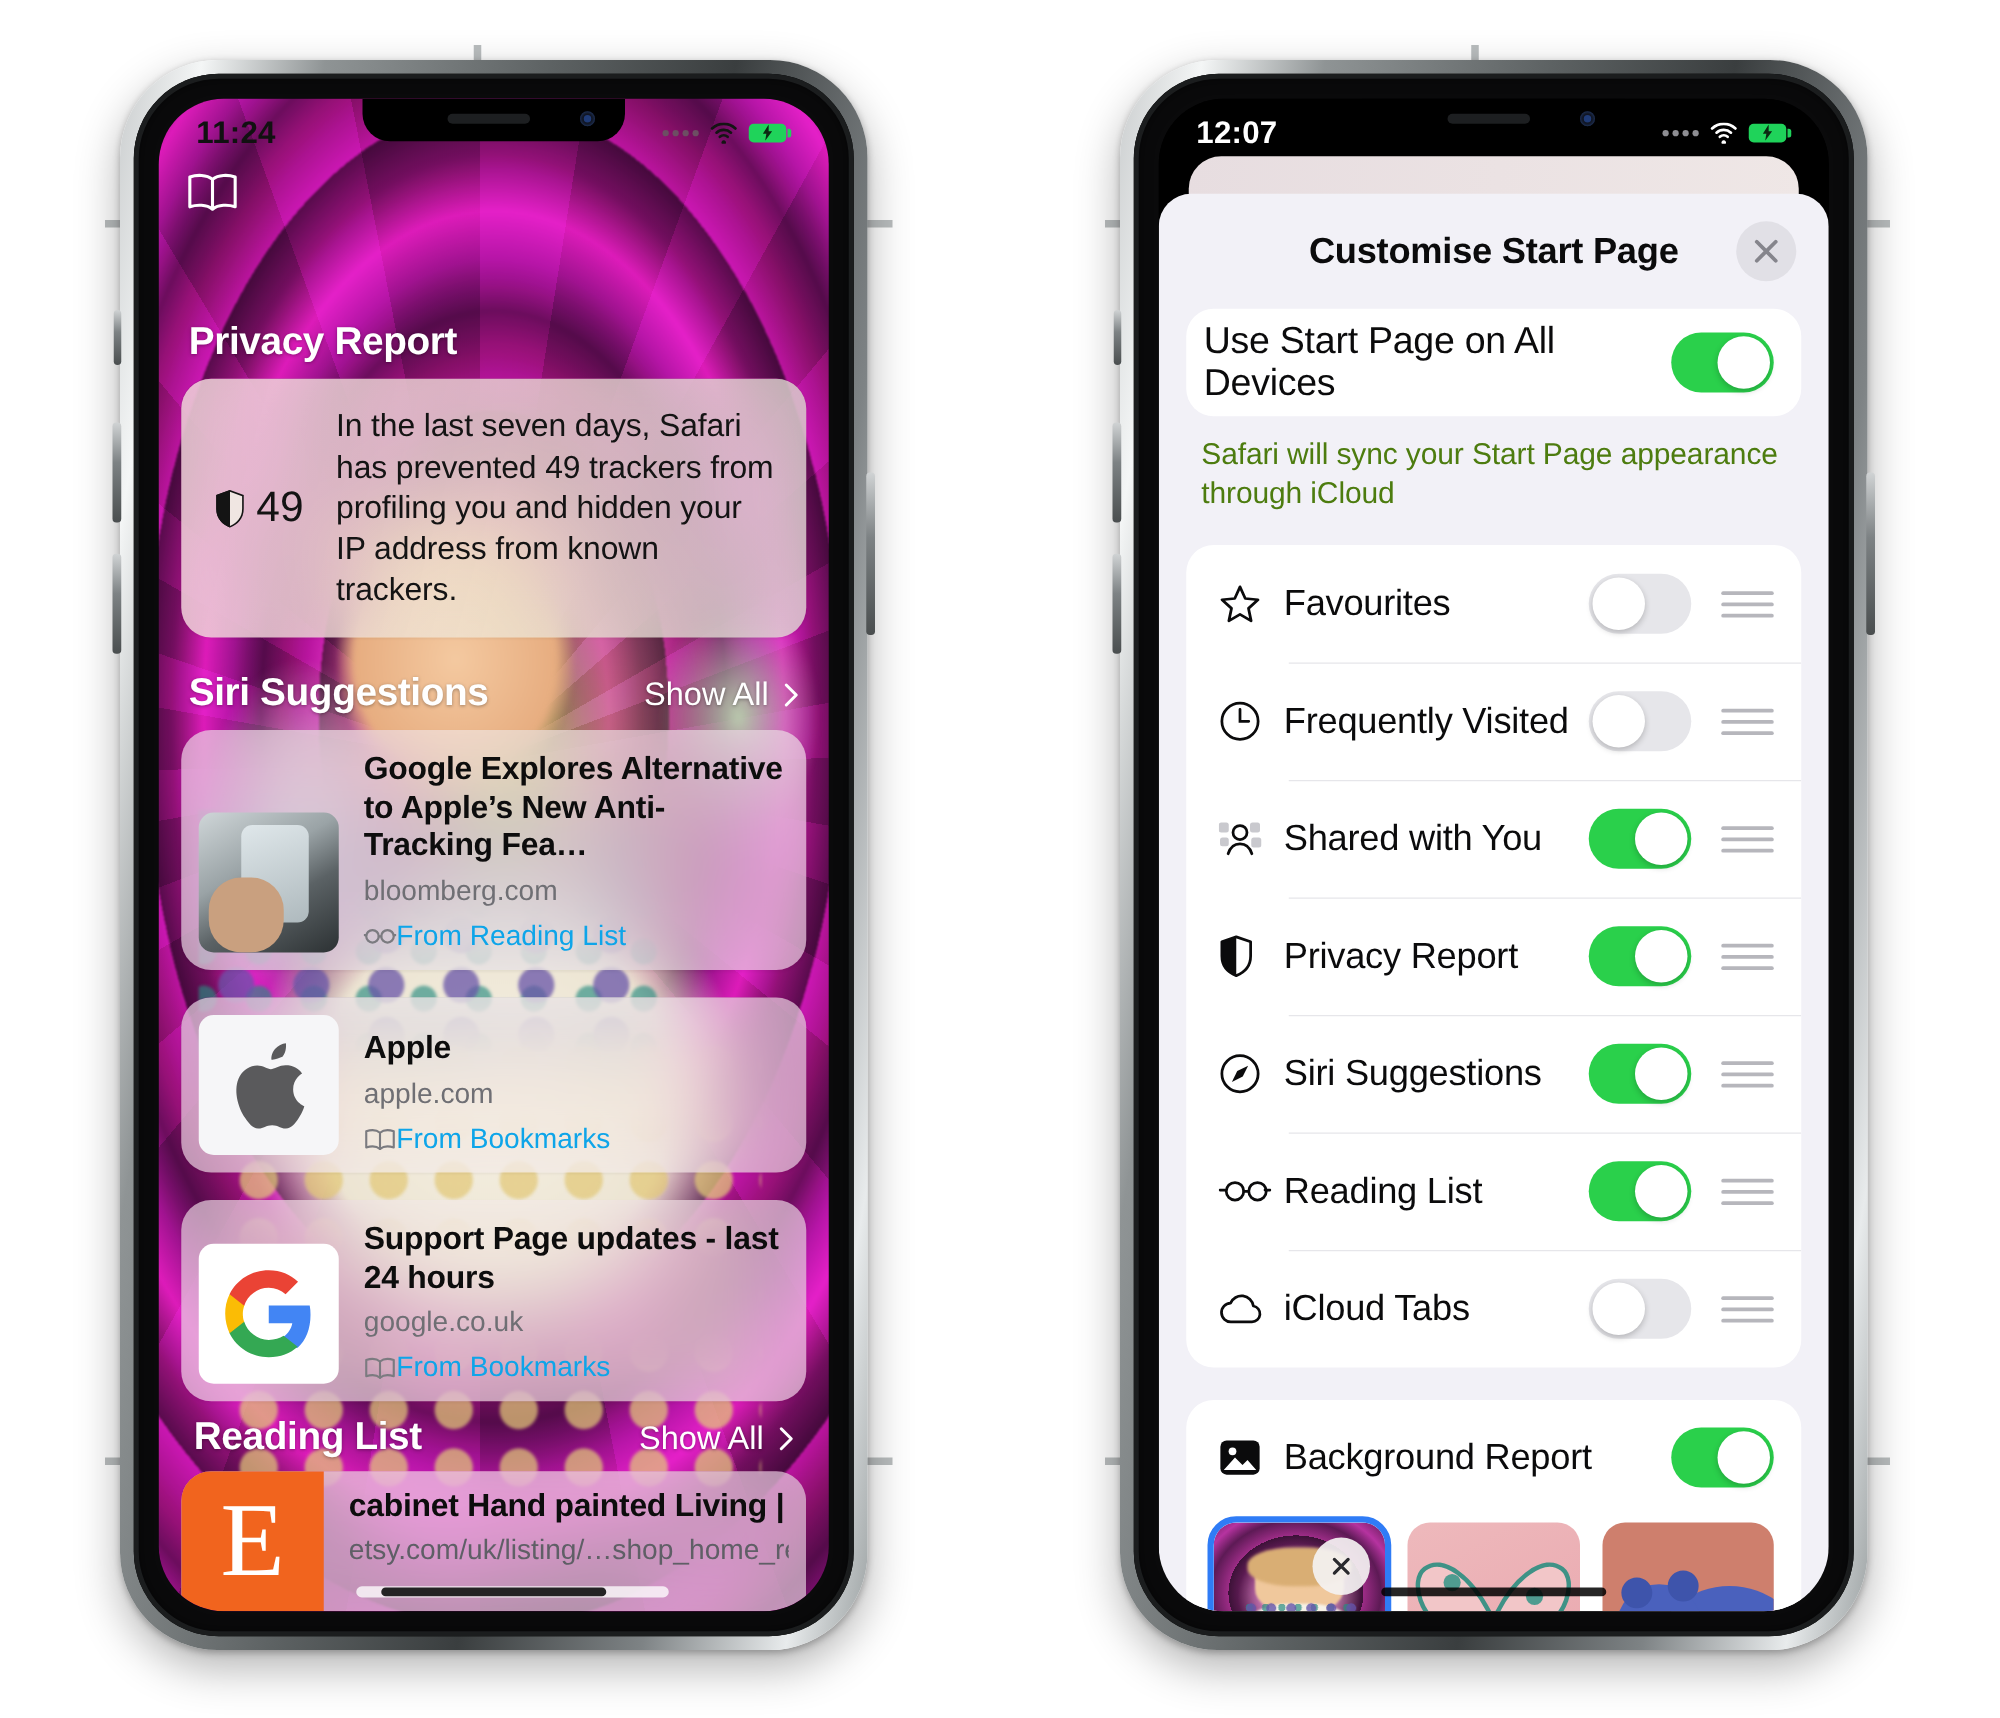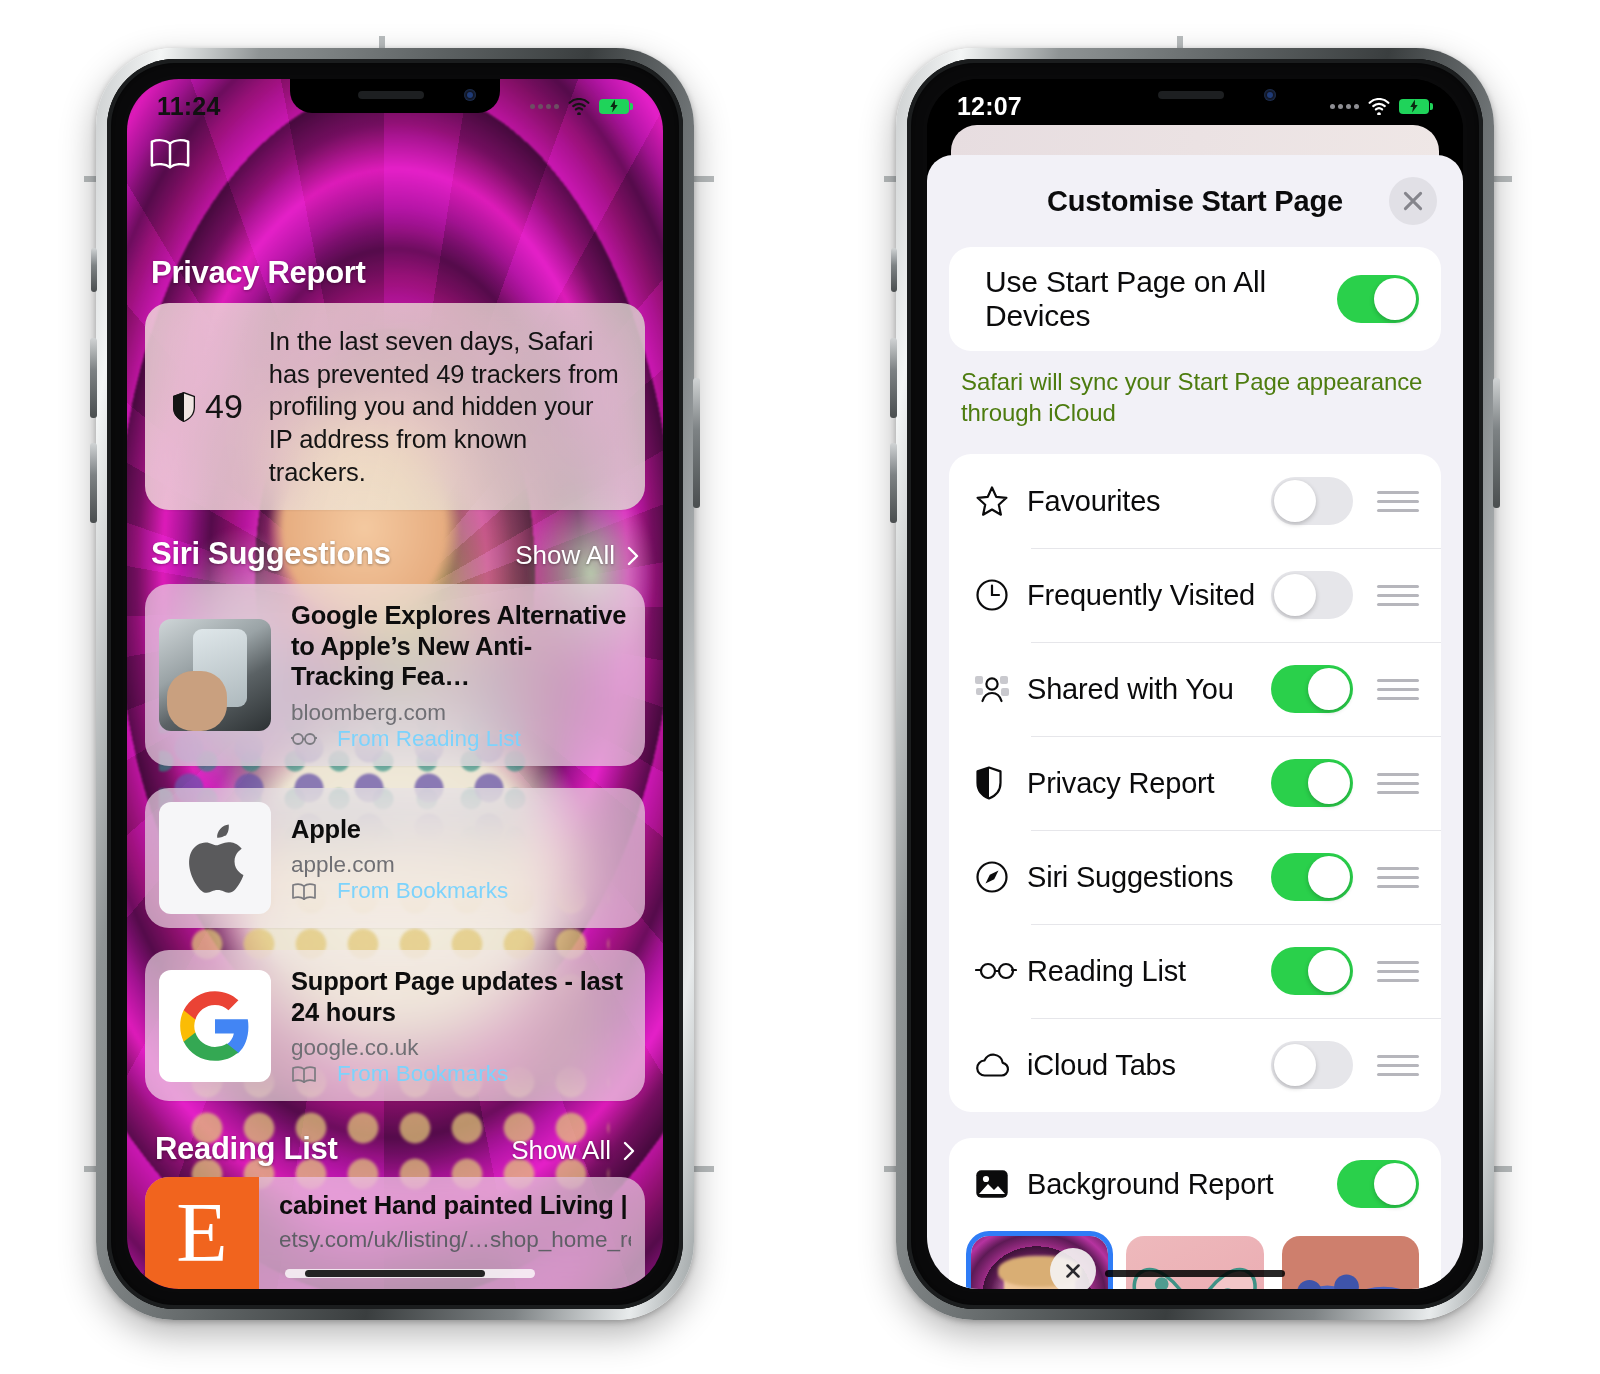--- a/index.html
+++ b/index.html
@@ -90,26 +90,26 @@
   .card{border-radius:24px;background:rgba(243,236,238,.62);
     backdrop-filter:blur(26px);-webkit-backdrop-filter:blur(26px);
     box-shadow:0 1px 2px rgba(0,0,0,.05);}
   .privacy-card{margin:0 4px 26px;padding:22px 26px;display:flex;align-items:center;gap:26px;
     background:linear-gradient(105deg, rgba(246,226,224,.80), rgba(238,232,216,.74) 55%, rgba(226,234,216,.74));}
   .shield-row{display:flex;align-items:center;gap:8px;flex:0 0 auto;}
   .shield{width:26px;height:32px;}
   .shield-num{font-size:34px;font-weight:400;color:#131313;}
   .privacy-text{font-size:25.5px;line-height:1.28;color:#141414;letter-spacing:-.1px;}
 
-  .sugg-card{margin:0 4px 22px;padding:14px;display:flex;gap:20px;align-items:center;}
+  .sugg-card{margin:0 4px 22px;padding:14px;display:flex;gap:20px;align-items:flex-end;}
   .thumb{width:112px;height:112px;border-radius:12px;flex:0 0 auto;overflow:hidden;position:relative;background:#ddd;}
   .sugg-body{flex:1;min-width:0;padding-top:2px;}
   .sugg-title{font-size:25.5px;font-weight:700;color:#0d0d0d;line-height:1.2;letter-spacing:-.2px;}
   .sugg-url{font-size:22.5px;color:#6f6f74;margin-top:8px;}
-  .sugg-src{font-size:22.5px;color:#7dd3fc;display:flex;align-items:center;gap:20px;}
+  .sugg-src{font-size:22.5px;color:#0ea5e9;margin-top:10px;display:flex;align-items:center;gap:0;}
   .ico16{width:26px;height:18px;flex:0 0 auto;}
 
   .search-wrap{position:absolute;left:24px;right:24px;bottom:82px;z-index:25;}
   .searchbar{height:82px;border-radius:41px;display:flex;align-items:center;padding:0 26px;
     background:linear-gradient(100deg, rgba(250,238,236,.93), rgba(244,236,240,.93));
     backdrop-filter:blur(30px);-webkit-backdrop-filter:blur(30px);
     box-shadow:0 3px 14px rgba(0,0,0,.12);}
   .mag{width:26px;height:26px;flex:0 0 auto;margin-right:14px;}
   .search-ph{flex:1;font-size:26px;color:#5c5c61;}
   .mic{width:26px;height:34px;margin-right:30px;}
@@ -396,21 +396,21 @@
           <div class="sheet-head">
             <div class="sheet-title">Customise Start Page</div>
             <div class="close-btn">
               <svg viewBox="0 0 24 24" style="width:26px;height:26px">
                 <path d="M5 5l14 14M19 5 5 19" stroke="#85858c" stroke-width="2.8" stroke-linecap="round"></path>
               </svg>
             </div>
           </div>
 
           <div class="group">
-            <div class="row" style="height:104px;padding-left:36px;">
+            <div class="row" style="height:86px;padding-left:14px;">
               <div class="row-label big">Use Start Page on All Devices</div>
               <div class="toggle on">
                   <div class="knob"></div>
                 </div>
             </div>
           </div>
           <div class="hint">Safari will sync your Start Page appearance through iCloud</div>
 
           <div class="group">
 

